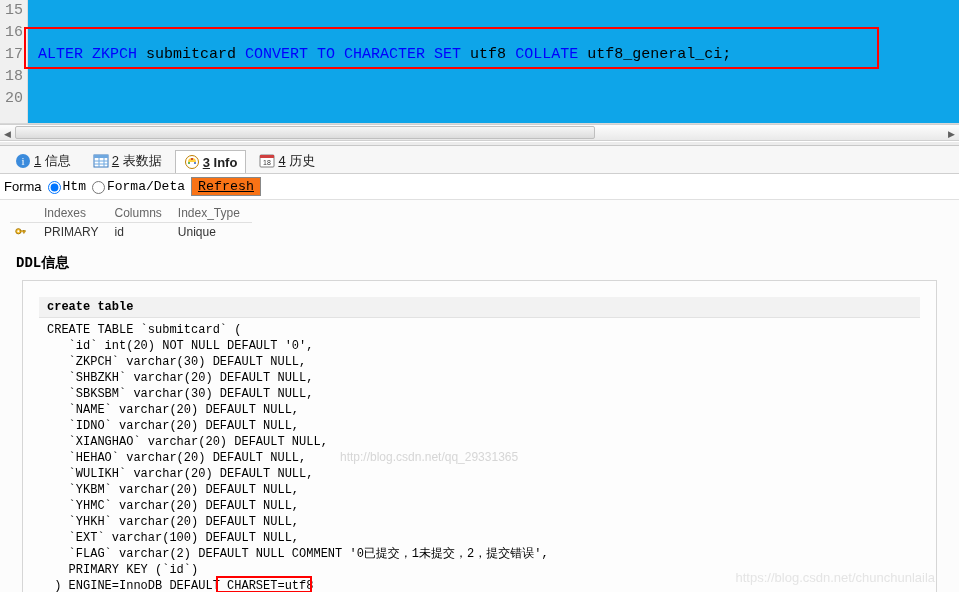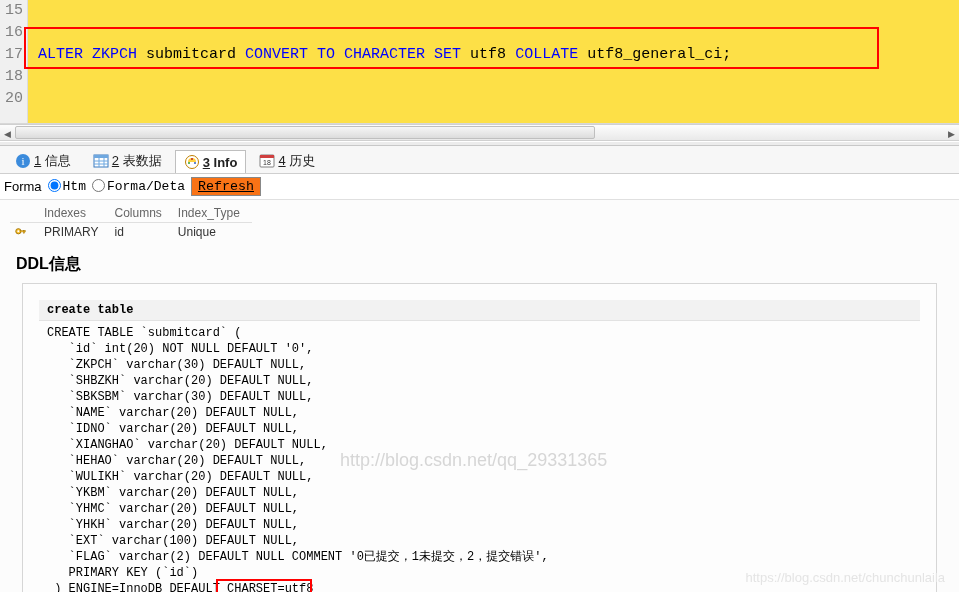--- a/index.html
+++ b/index.html
@@ -12,21 +12,21 @@
     height: 592px;
     overflow: hidden;
     position: relative;
   }
 
   
   .editor {
     display: flex;
     height: 124px;
     border-bottom: 1px solid #d8d8d8;
-    background: #fde047;
+    background: #0ea5e9;
   }
   .gutter {
     width: 28px;
     background: #f0f0f0;
     border-right: 1px solid #dcdcdc;
     text-align: right;
     padding-right: 4px;
     font-family: Consolas, "Courier New", monospace;
     font-size: 15px;
     color: #808080;
@@ -125,21 +125,21 @@
   .formatbar {
     display: flex;
     align-items: center;
     height: 26px;
     padding: 0 4px;
     gap: 6px;
     background: #fff;
     border-bottom: 1px solid #e0e0e0;
     font-size: 13px;
   }
-  .formatbar label { display:flex; align-items:flex-start; gap:2px; font-family: "Courier New", monospace;}
+  .formatbar label { display:flex; align-items:flex-end; gap:2px; font-family: "Courier New", monospace;}
   .refresh-btn {
     font-family: "Courier New", monospace;
     border: 1px solid #888;
     background: #f97316;
     padding: 1px 6px;
     text-decoration: underline;
   }
 
   .info-content {
     padding: 4px 10px;
@@ -161,22 +161,23 @@
     font-weight: normal;
     color: #666;
     border-bottom: 1px solid #e0e0e0;
   }
   .key-icon {
     display:inline-flex; width:14px; height:14px; vertical-align:middle;
   }
 
   .ddl-title {
     font-weight: bold;
-    font-size: 16px;
+    font-size: 14px;
     margin: 8px 0 8px 6px;
+    font-family: Liberation Mono, monospace;
   }
   .ddl-box {
     margin: 0 12px;
     border: 1px solid #d6d6d6;
     background: #fdfdfd;
     padding: 16px;
   }
   .ddl-header {
     background: #f2f2f2;
     border-bottom: 1px solid #e2e2e2;
@@ -195,27 +196,27 @@
   }
   .ddl-redbox {
     position: absolute;
     border: 2px solid #ff0000;
     pointer-events: none;
   }
 
   .watermark {
     position: absolute;
     color: #d6d6d6;
-    font-size: 18px;
+    font-size: 12px;
     font-family: Arial, sans-serif;
     pointer-events: none;
     z-index: 5;
   }
   .watermark.center { left: 340px; top: 304px; }
-  .watermark.bottom { right: 14px; bottom: 7px; font-size: 13px; color:#e4e4e4;}
+  .watermark.bottom { right: 24px; bottom: 7px; font-size: 13px; color:#e4e4e4;}
 
 </style>
 </head>
 <body>
 
 <div class="editor">
   <div class="gutter">
     <div>15</div>
     <div>16</div>
     <div>17</div>

